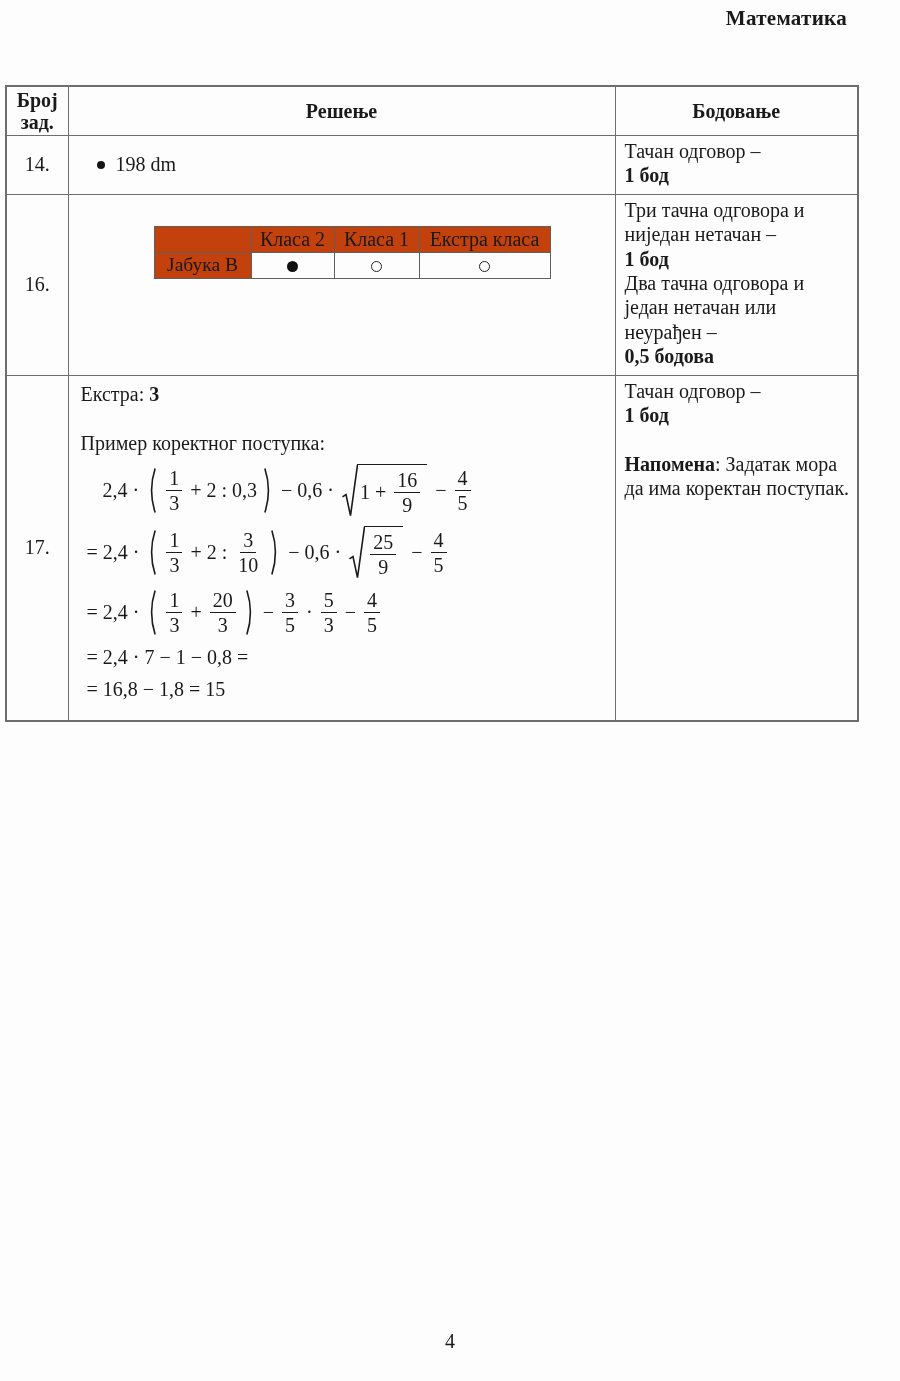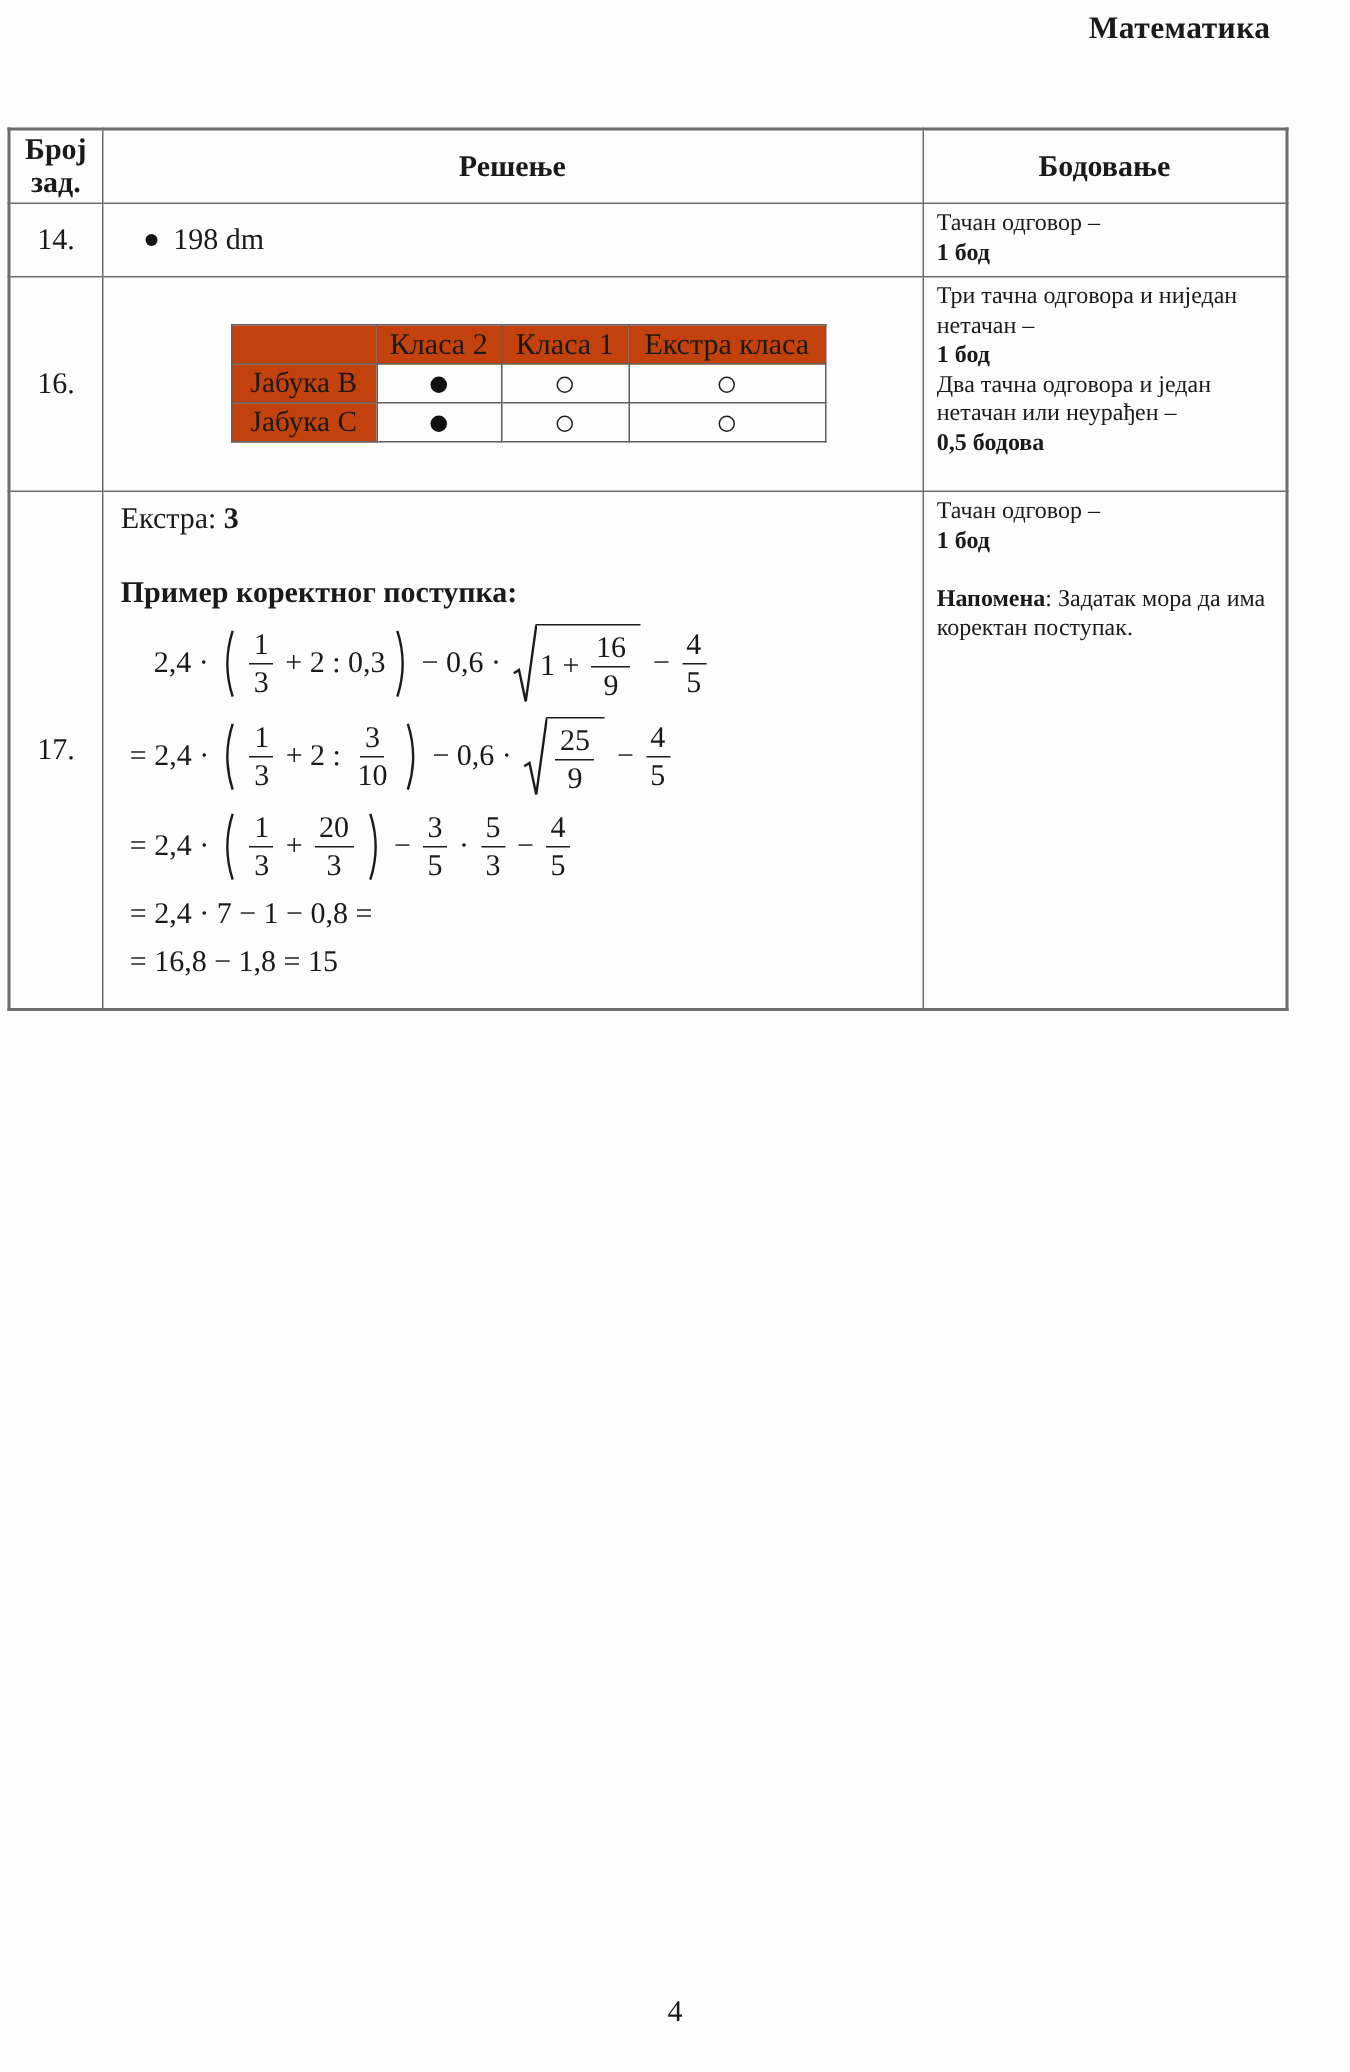--- a/index.html
+++ b/index.html
@@ -23,21 +23,21 @@
   .main-table th {
     font-size:20px; font-weight:bold; text-align:center;
     vertical-align:middle; height:44px; padding:2px 2px; line-height:1.1;
   }
   td.num {
     text-align:center; vertical-align:middle; font-size:20px; padding:2px;
   }
   td.sol { vertical-align:middle; font-size:20px; padding:6px 24px; }
   td.sol.top { vertical-align:top; padding:5px 10px 10px 10px; }
   td.score {
-    vertical-align:top; font-size:16px; line-height:1.22;
+    vertical-align:top; font-size:20px; line-height:1.22;
     padding:3px 6px 6px 9px;
   }
   .score-line { min-height:10px; }
   .b { font-weight:bold; }
 
   .bullet-item { display:flex; align-items:center; gap:11px; padding-left:4px; }
   .bullet { width:8px; height:8px; border-radius:50%; background:#151515; flex:none; }
 
   
   .grid-wrap { padding:26px 0 22px 0; }
@@ -50,21 +50,21 @@
   .c-label { width:80px; }
   .c-k2 { width:66px; }
   .c-k1 { width:68px; }
   .c-ek { width:114px; }
   .mark { display:inline-block; border-radius:50%; vertical-align:middle; }
   .mark.filled { width:11px; height:11px; background:#111; }
   .mark.open { width:9px; height:9px; border:1.7px solid #222; }
 
   
   .answer-line { margin:2px 0 26px 2px; }
-  .proc-title { font-weight:bold; margin:0 0 4px 2px; }
+  .proc-title { font-weight:normal; margin:0 0 4px 2px; }
   .formula {
     display:flex; align-items:center; flex-wrap:nowrap;
     font-size:20px; margin:9px 0; padding-left:8px;
   }
   .formula.indent { padding-left:24px; }
   .formula span { white-space:pre; }
   .frac { display:inline-flex; flex-direction:column; align-items:center; margin:0 3px; }
   .fnum, .fden {
     padding:0 3px; line-height:1.2; display:flex;
     justify-content:center; align-items:center;
@@ -136,26 +136,20 @@
                     <th class="shaded c-ek">Екстра класа</th>
                   </tr>
                 </thead>
                 <tbody>
                   <tr>
                     <td class="shaded c-label">Јабука В</td>
                     <td><span class="mark filled"></span></td>
                     <td><span class="mark open"></span></td>
                     <td><span class="mark open"></span></td>
                   </tr>
-                  <tr>
-                    <td class="shaded c-label">Јабука С</td>
-                    <td><span class="mark filled"></span></td>
-                    <td><span class="mark open"></span></td>
-                    <td><span class="mark open"></span></td>
-                  </tr>
                 </tbody>
               </table>
           </div>
         </td>
         <td class="score">
             <div class="score-line"><span>Три тачна одговора и ниједан нетачан –</span></div>
             <div class="score-line"><span class="b">1 бод</span></div>
             <div class="score-line"><span>Два тачна одговора и један нетачан или неурађен –</span></div>
             <div class="score-line"><span class="b">0,5 бодова</span></div>
           </td>

